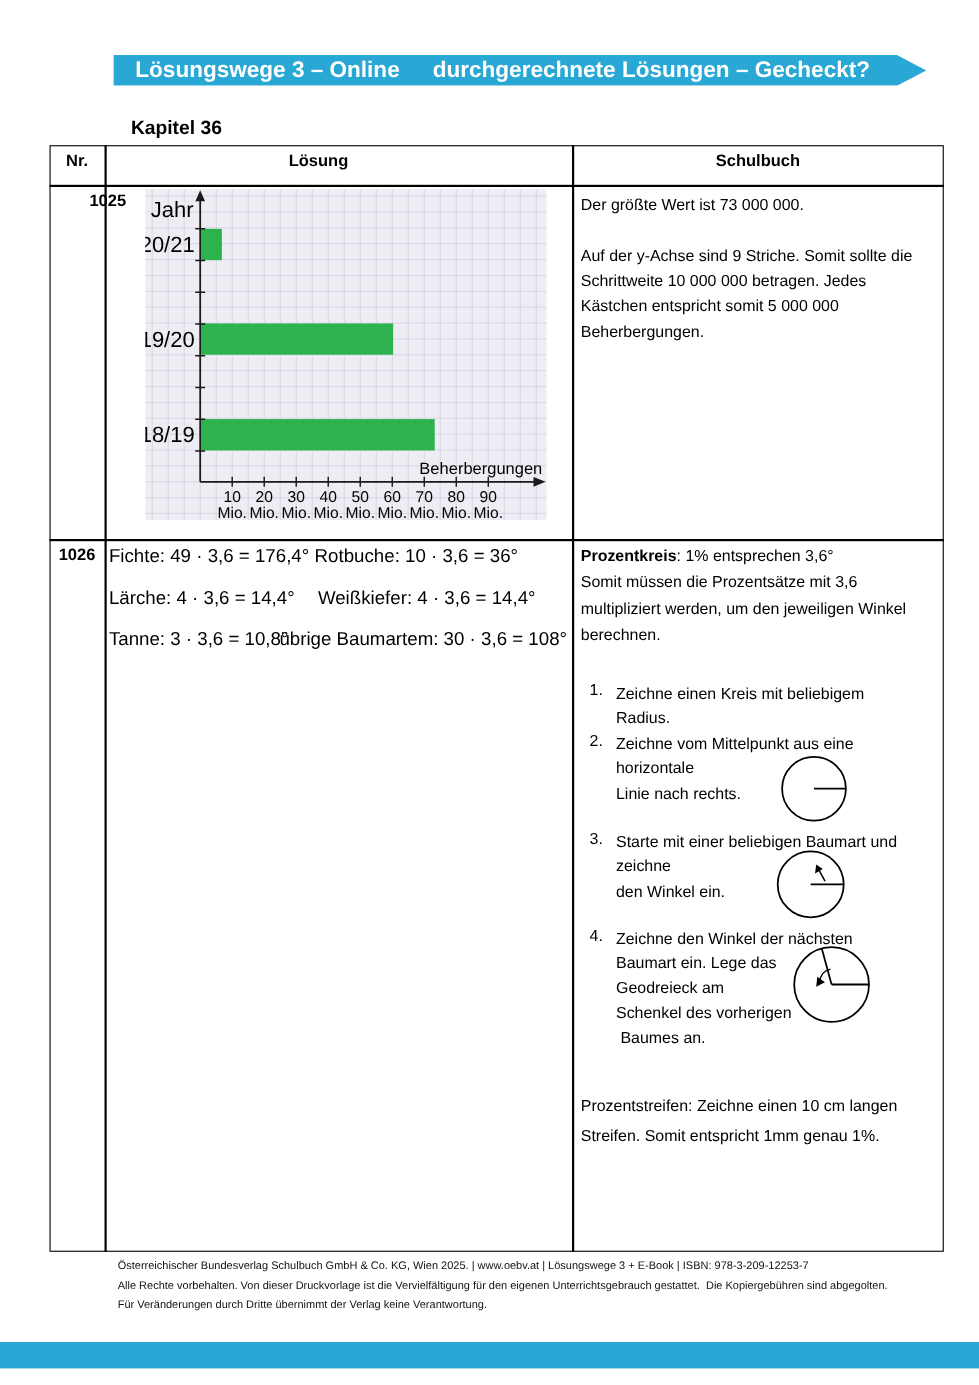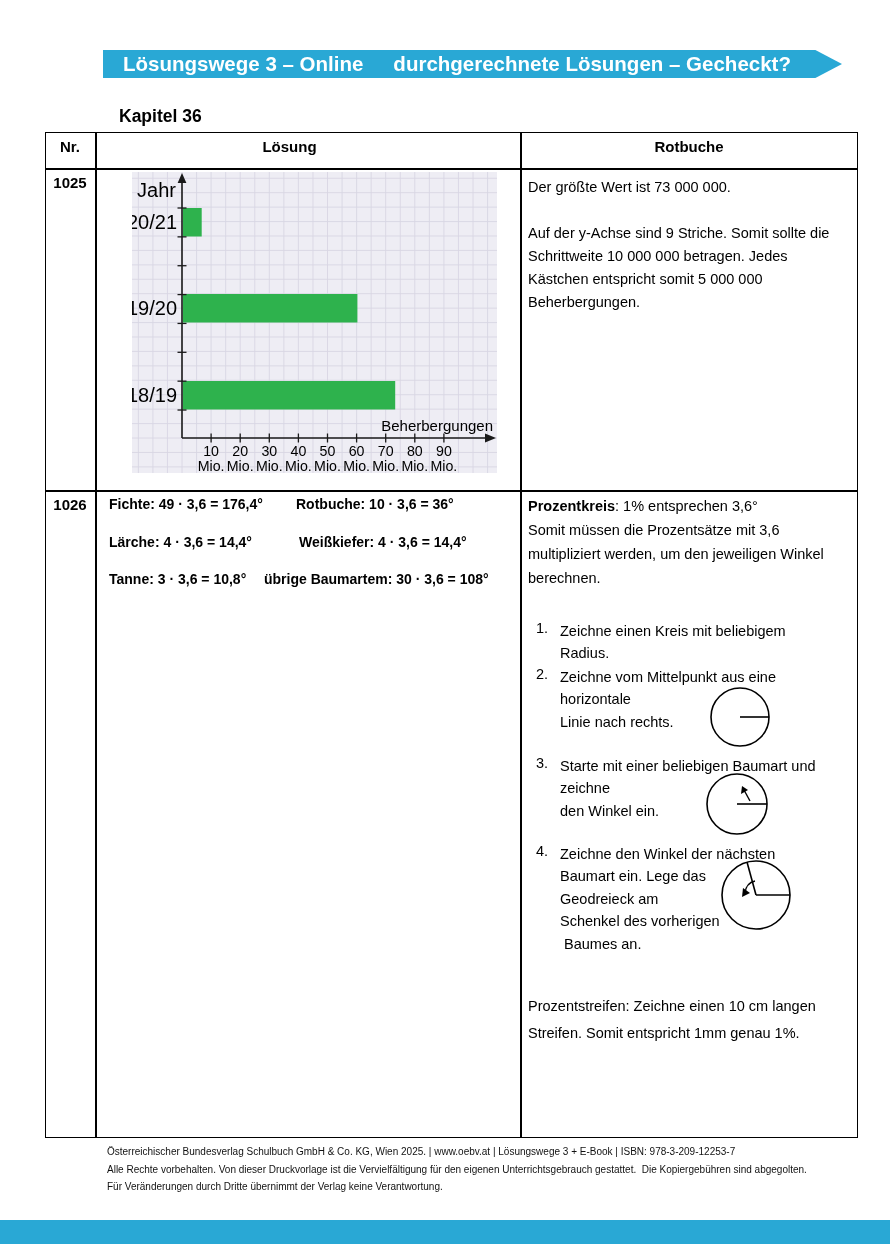--- a/index.html
+++ b/index.html
@@ -24,21 +24,21 @@
   .tl{white-space:pre-wrap;}
   #anm1025{left:528px;top:176px;width:326px;font-size:14.5px;}
   #anm1025 .tl{line-height:23px;min-height:23px;}
   #anm1026-intro{left:528px;top:494px;width:330px;font-size:14.5px;}
   #anm1026-intro .tl, .introline{line-height:24px;min-height:24px;}
   .step{position:absolute;left:536px;display:flex;font-size:14.5px;z-index:2;}
   .step .num{width:24px;}
   .step .tl{line-height:22.4px;min-height:22.4px;}
   #streifen{left:528px;top:993px;width:330px;font-size:14.5px;}
   #streifen .tl{line-height:27px;min-height:27px;}
-  #sol1026{left:109px;top:496px;width:410px;font-size:14px;font-weight:bold;}
+  #sol1026{left:99px;top:496px;width:410px;font-size:17px;}
   .sol-line{display:flex;height:37.6px;align-items:flex-start;}
   .sol-line span{white-space:nowrap;}
   #footer{left:107px;top:1143px;width:760px;font-size:10px;color:#111;}
   #footer .tl{line-height:17.5px;min-height:17.5px;}
   .bottombar{left:0;top:1220px;width:890px;height:24px;background:#29a8d5;}
   .circ{z-index:1;}
 </style>
 </head>
 <body>
 
@@ -52,23 +52,23 @@
   <div class="abs chapter">Kapitel 36</div>
 
   <div class="abs tbl-border"></div>
   <div class="abs vline" style="left:95px;top:132px;height:1006px;"></div>
   <div class="abs vline" style="left:520px;top:132px;height:1006px;"></div>
   <div class="abs hline" style="left:45px;top:168px;width:813px;"></div>
   <div class="abs hline" style="left:45px;top:490px;width:813px;"></div>
 
   <div class="abs hdr" style="left:45px;top:138px;width:50px;">Nr.</div>
   <div class="abs hdr" style="left:95px;top:138px;width:389px;">Lösung</div>
-  <div class="abs hdr" style="left:520px;top:138px;width:338px;">Rotbuche</div>
-
-  <div class="abs nrcell" style="top:174px;">1025</div>
+  <div class="abs hdr" style="left:520px;top:138px;width:338px;">Schulbuch</div>
+
+  <div class="abs nrcell" style="top:174px;padding-left:28px;">1025</div>
   <div class="abs nrcell" style="top:496px;">1026</div>
 
   <div class="abs" id="chart" style="left:132px;top:172px;"><svg width="365" height="301" xmlns="http://www.w3.org/2000/svg" style="font-family:'Liberation Sans',sans-serif">
         <rect x="0" y="0" width="365" height="301" fill="#eeedf4"></rect>
         <line x1="6.350000000000001" y1="0" x2="6.350000000000001" y2="301" stroke="#d8d6e3" stroke-width="0.9"></line>
         <line x1="20.900000000000002" y1="0" x2="20.900000000000002" y2="301" stroke="#d8d6e3" stroke-width="0.9"></line>
         <line x1="35.45" y1="0" x2="35.45" y2="301" stroke="#d8d6e3" stroke-width="0.9"></line>
         <line x1="50" y1="0" x2="50" y2="301" stroke="#d8d6e3" stroke-width="0.9"></line>
         <line x1="64.55" y1="0" x2="64.55" y2="301" stroke="#d8d6e3" stroke-width="0.9"></line>
         <line x1="79.1" y1="0" x2="79.1" y2="301" stroke="#d8d6e3" stroke-width="0.9"></line>

